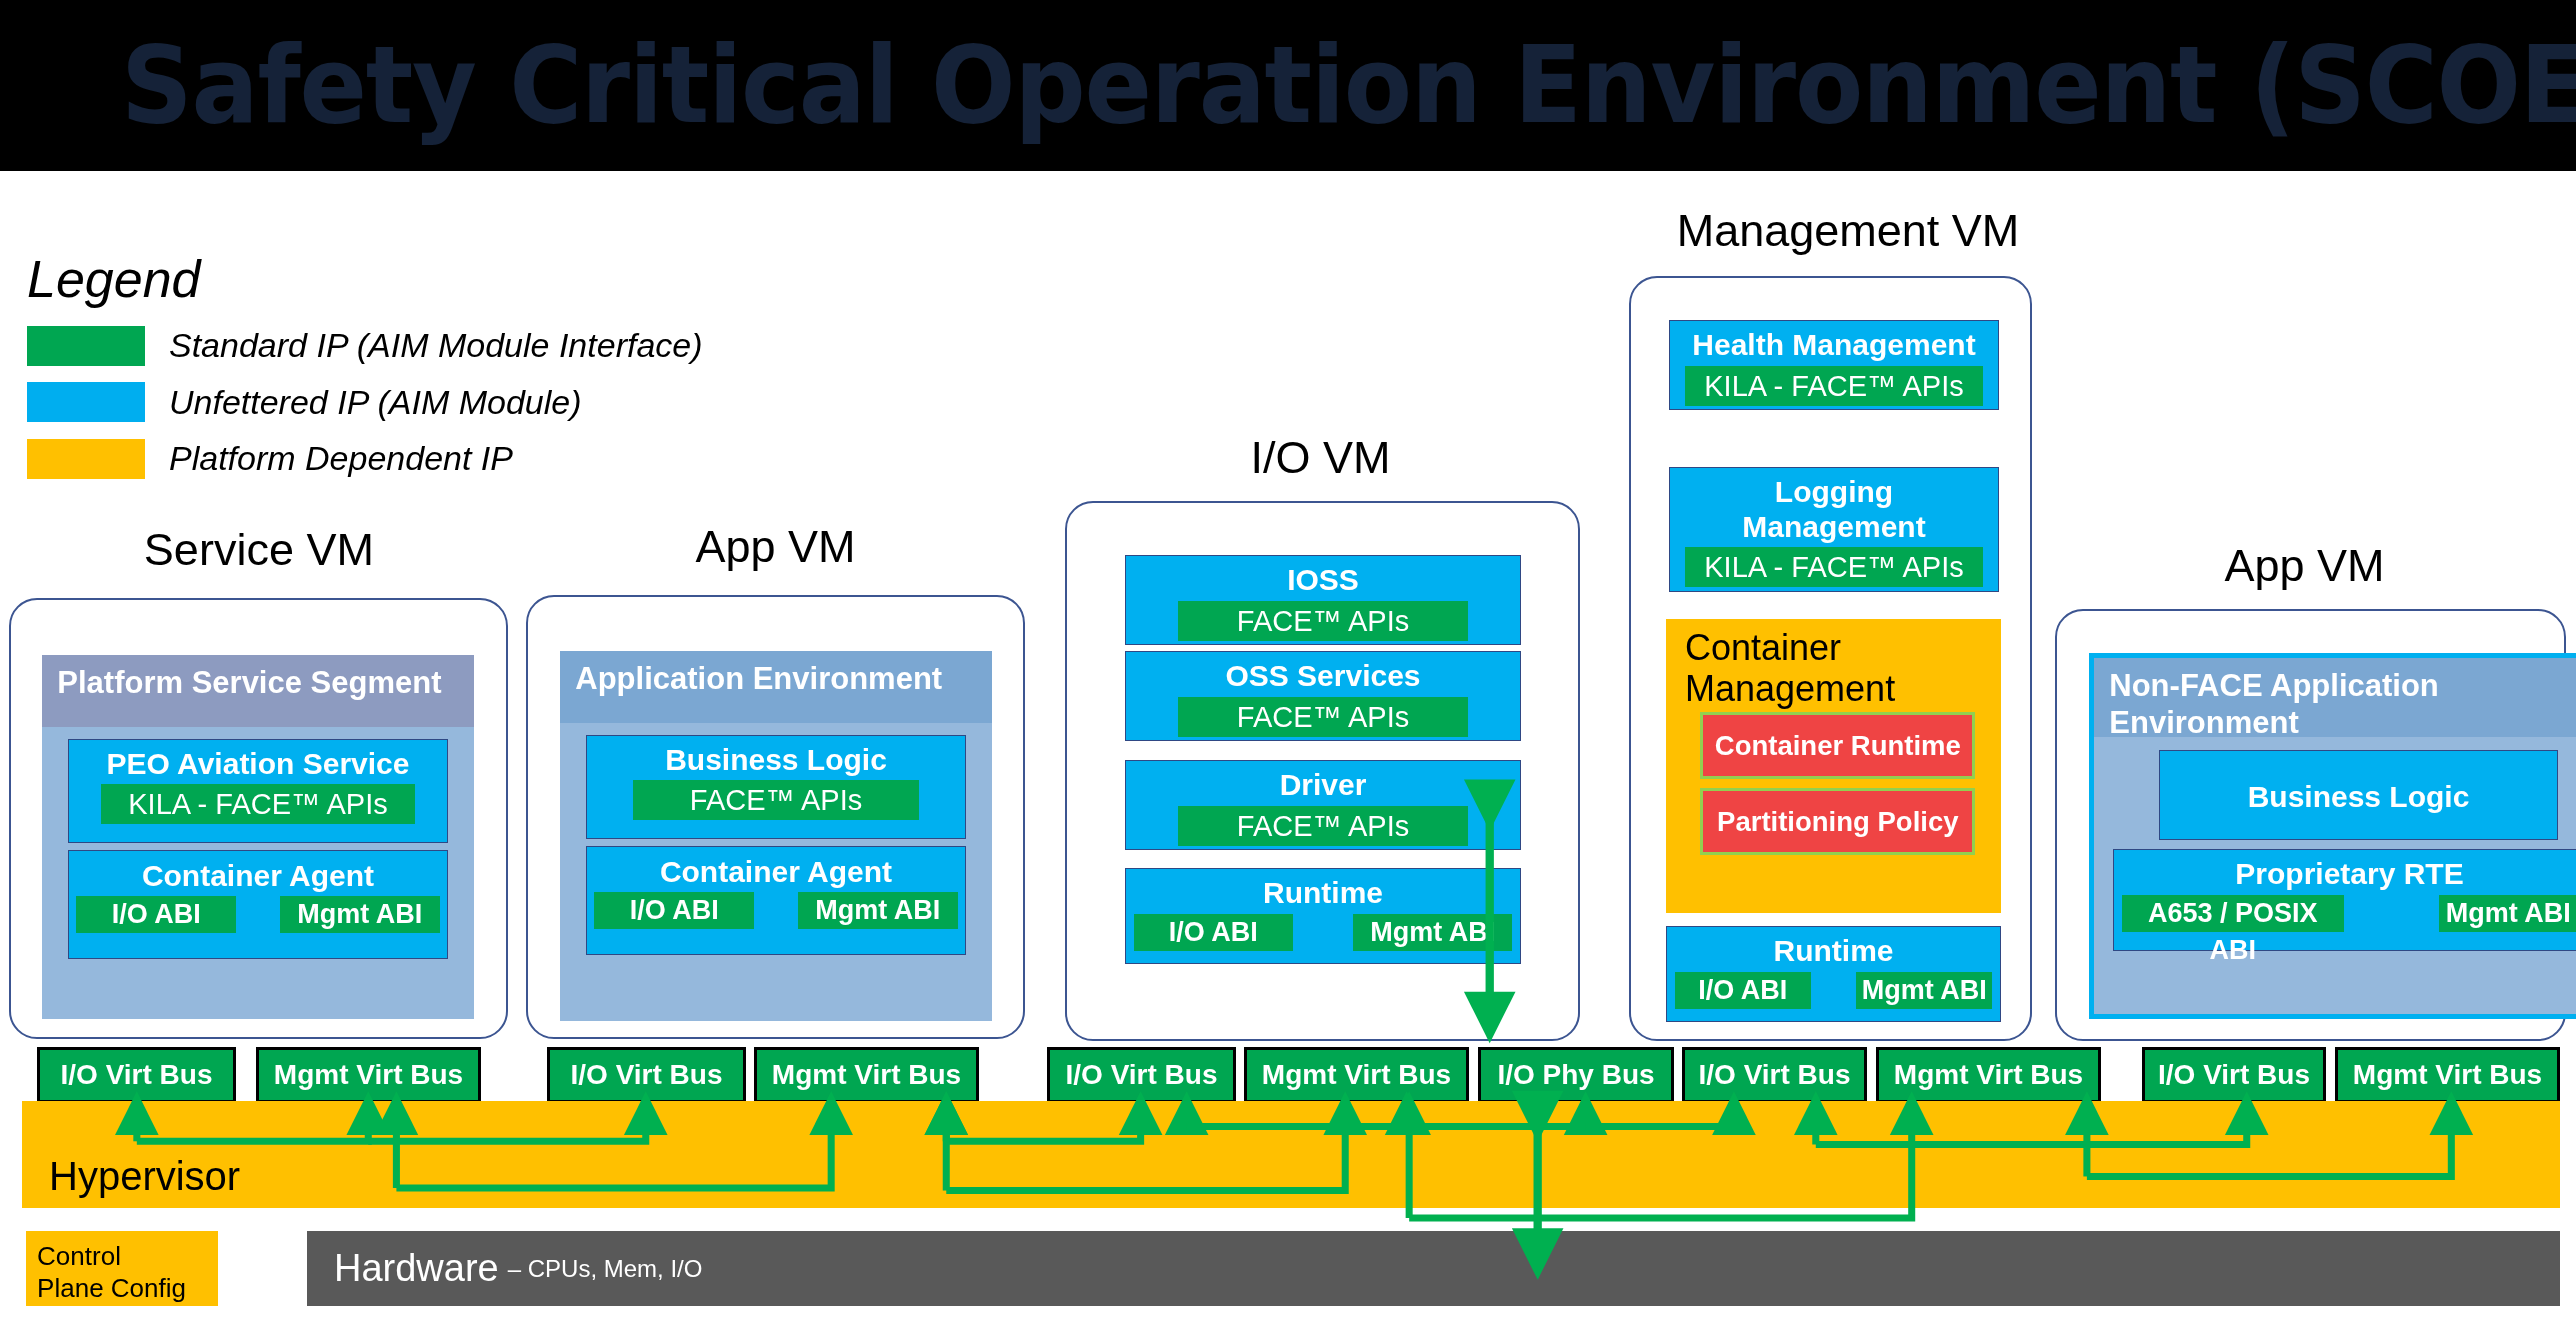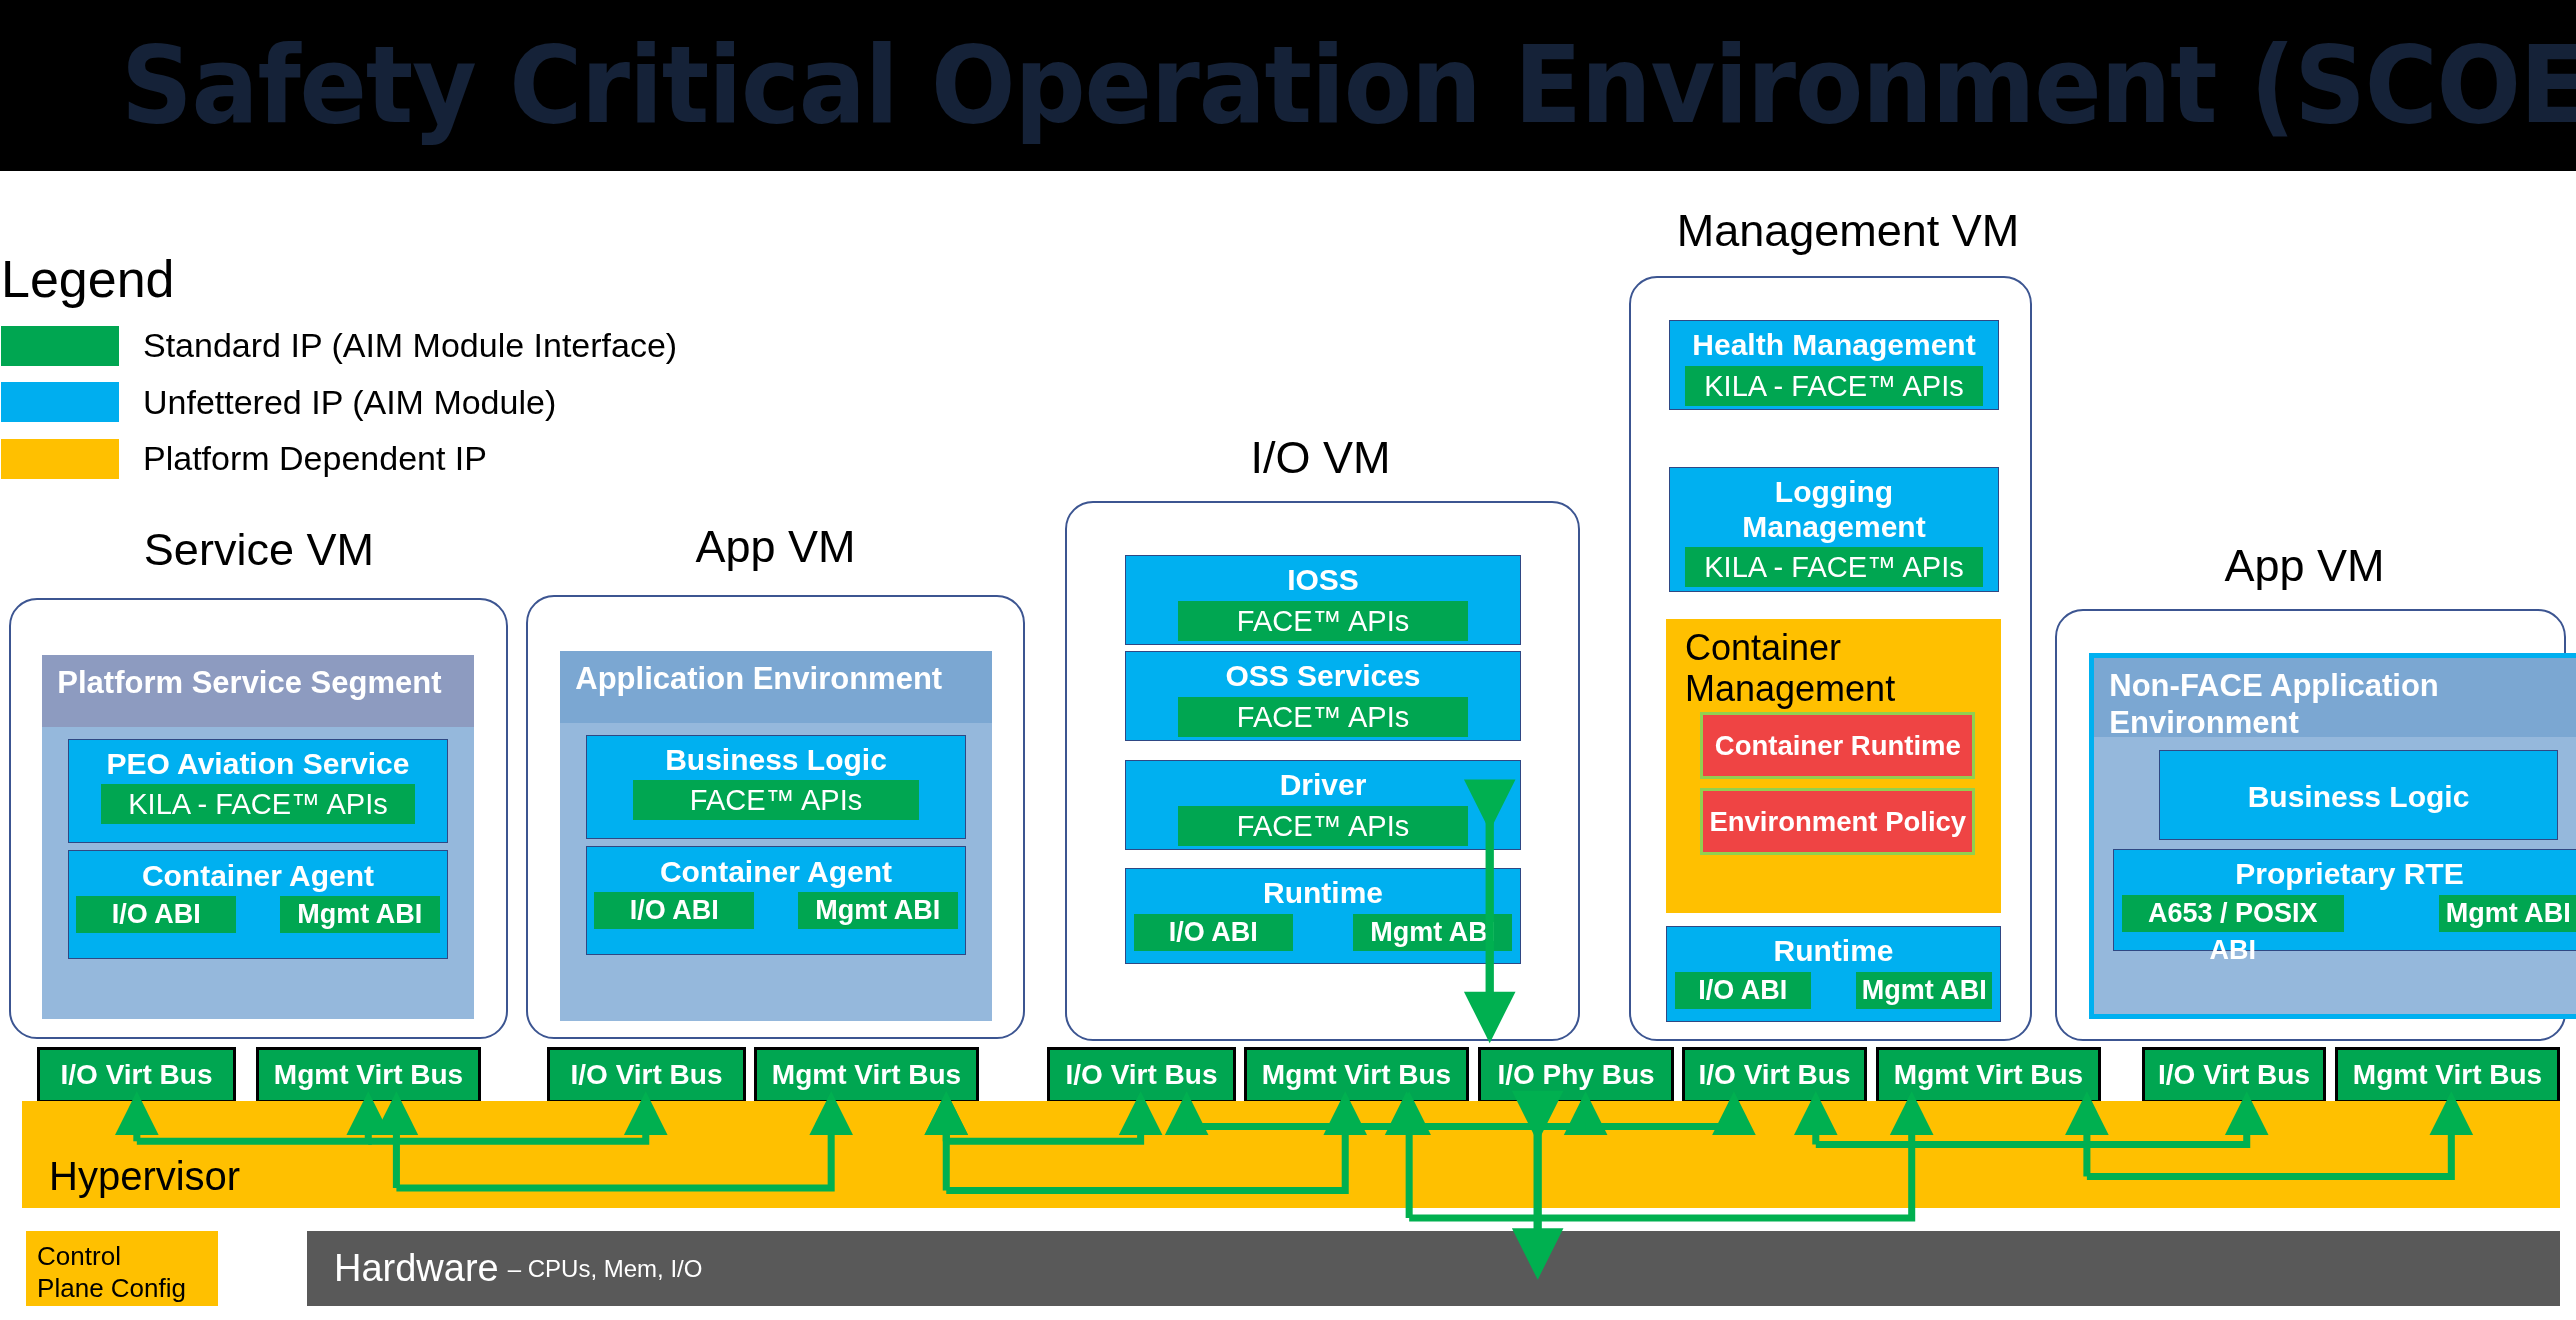--- a/index.html
+++ b/index.html
@@ -7,21 +7,21 @@
        font-family:"Liberation Sans",sans-serif;}
 
   
   #title-bar{position:absolute;left:0;top:0;width:2576px;height:171px;background:#000;}
   #title-text{position:absolute;left:121px;top:20.5px;width:2366px;
     font-size:107px;font-weight:bold;color:#152238;letter-spacing:-1.3px;
     transform:scaleX(0.93);transform-origin:left center;
     font-family:"DejaVu Sans",sans-serif;line-height:128px;white-space:nowrap;}
 
   
-  #legend{position:absolute;left:1px;top:249px;}
+  #legend{position:absolute;left:27px;top:249px;font-style:italic;}
   #legend-title{font-size:52px;color:#000;font-family:"Liberation Sans",sans-serif;}
   .legend-row{display:flex;align-items:center;margin-top:16.6px;}
   .legend-swatch{width:118px;height:40px;flex:0 0 auto;}
   .legend-label{margin-left:24px;font-size:34px;color:#000;white-space:nowrap;}
 
   
   .vm-title{position:absolute;font-size:45px;color:#000;text-align:center;white-space:nowrap;}
 
   
   .vm-box{position:absolute;border:2.6px solid #3C5591;border-radius:28px;background:#fff;box-sizing:border-box;}
@@ -178,21 +178,21 @@
 </div>
 
 <div class="mod" style="position:absolute;left:1669px;top:467px;width:330px;height:125px;">
   <div class="mod-title two-line" style="padding-left:58px;padding-right:58px;border-radius:25px;">Logging Management</div>
   <div class="api" style="margin:0 15.3px 5.1px 15.3px;">KILA - FACE™ APIs</div>
 </div>
 
 <div id="container-mgmt" style="left:1666px;top:619px;width:335px;height:294px;">
   <div id="cm-title">Container Management</div>
   <div class="gray-box" style="width:275px;height:67px;margin:3.8px 0 0 15.3px;">Container Runtime</div>
-  <div class="gray-box" style="width:275px;height:67px;margin:9px 0 0 15.3px;">Environment Policy</div>
+  <div class="gray-box" style="width:275px;height:67px;margin:9px 0 0 15.3px;">Partitioning Policy</div>
 </div>
 
 <div class="mod" style="position:absolute;left:1666px;top:926px;width:335px;height:96px;">
   <div class="mod-title">Runtime</div>
   <div class="abi-row">
     <div class="abi" style="width:136px;">I/O ABI</div>
     <div class="abi" style="width:136px;">Mgmt ABI</div>
   </div>
 </div>
 

